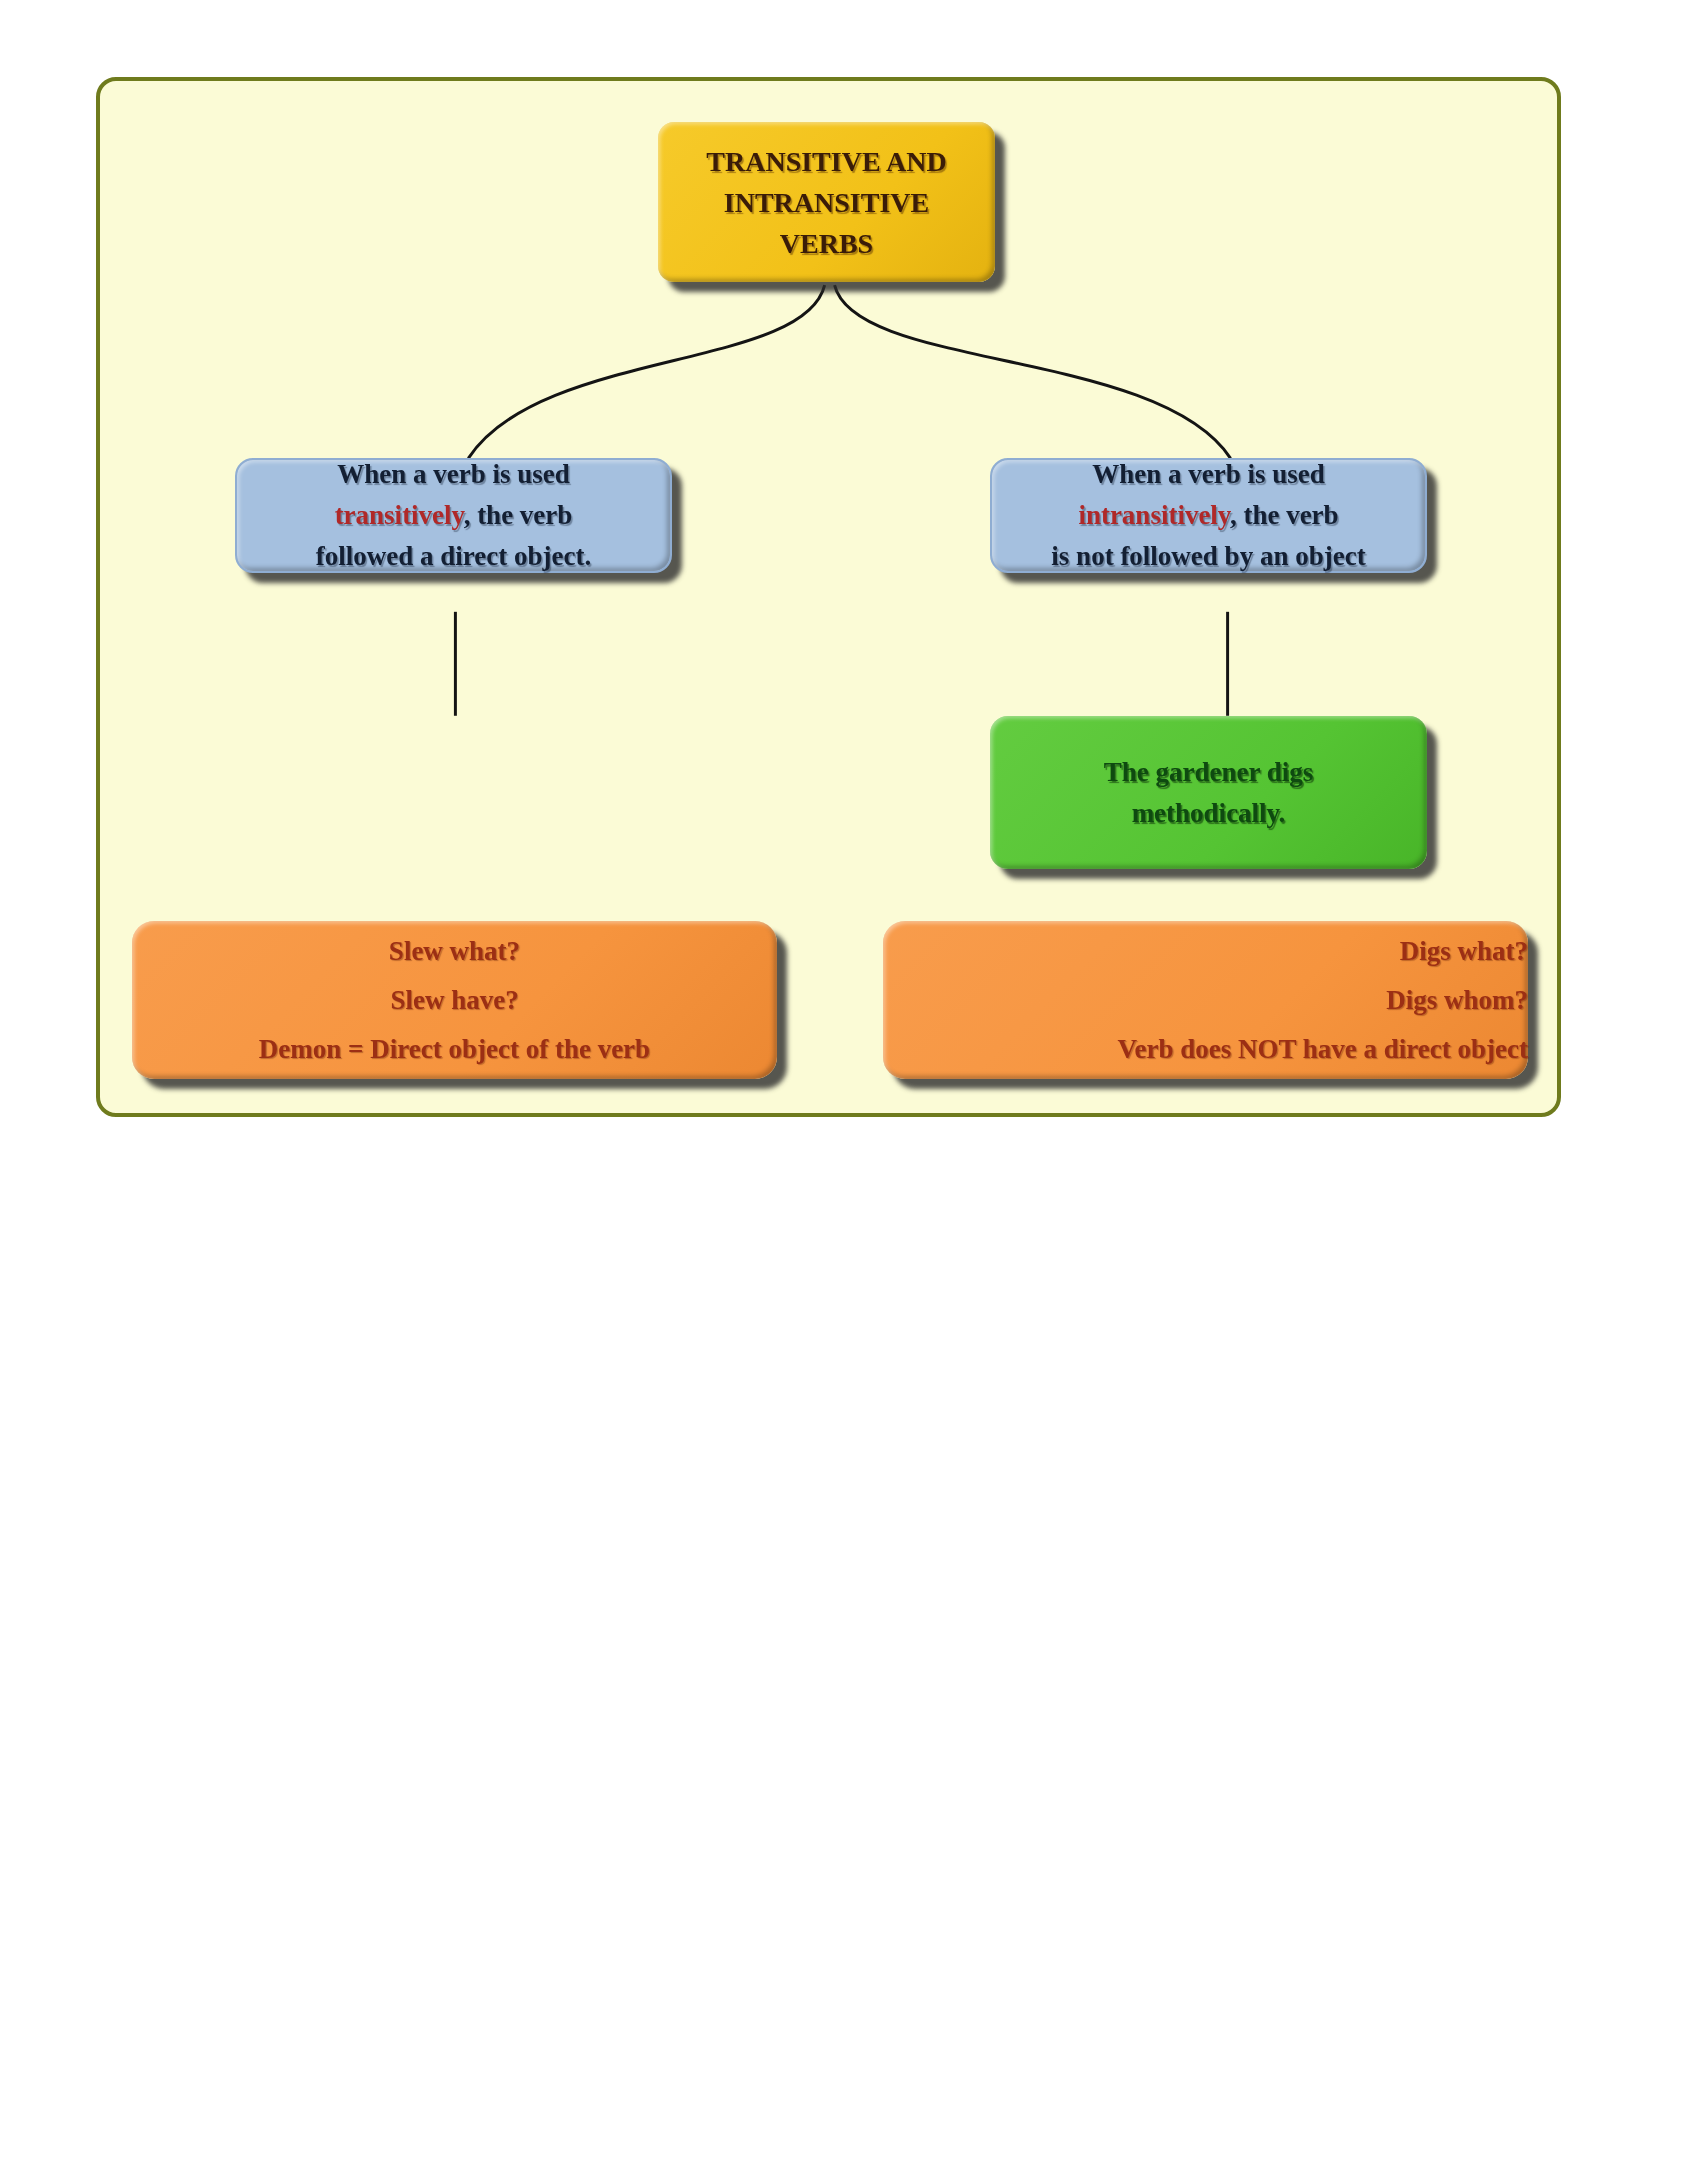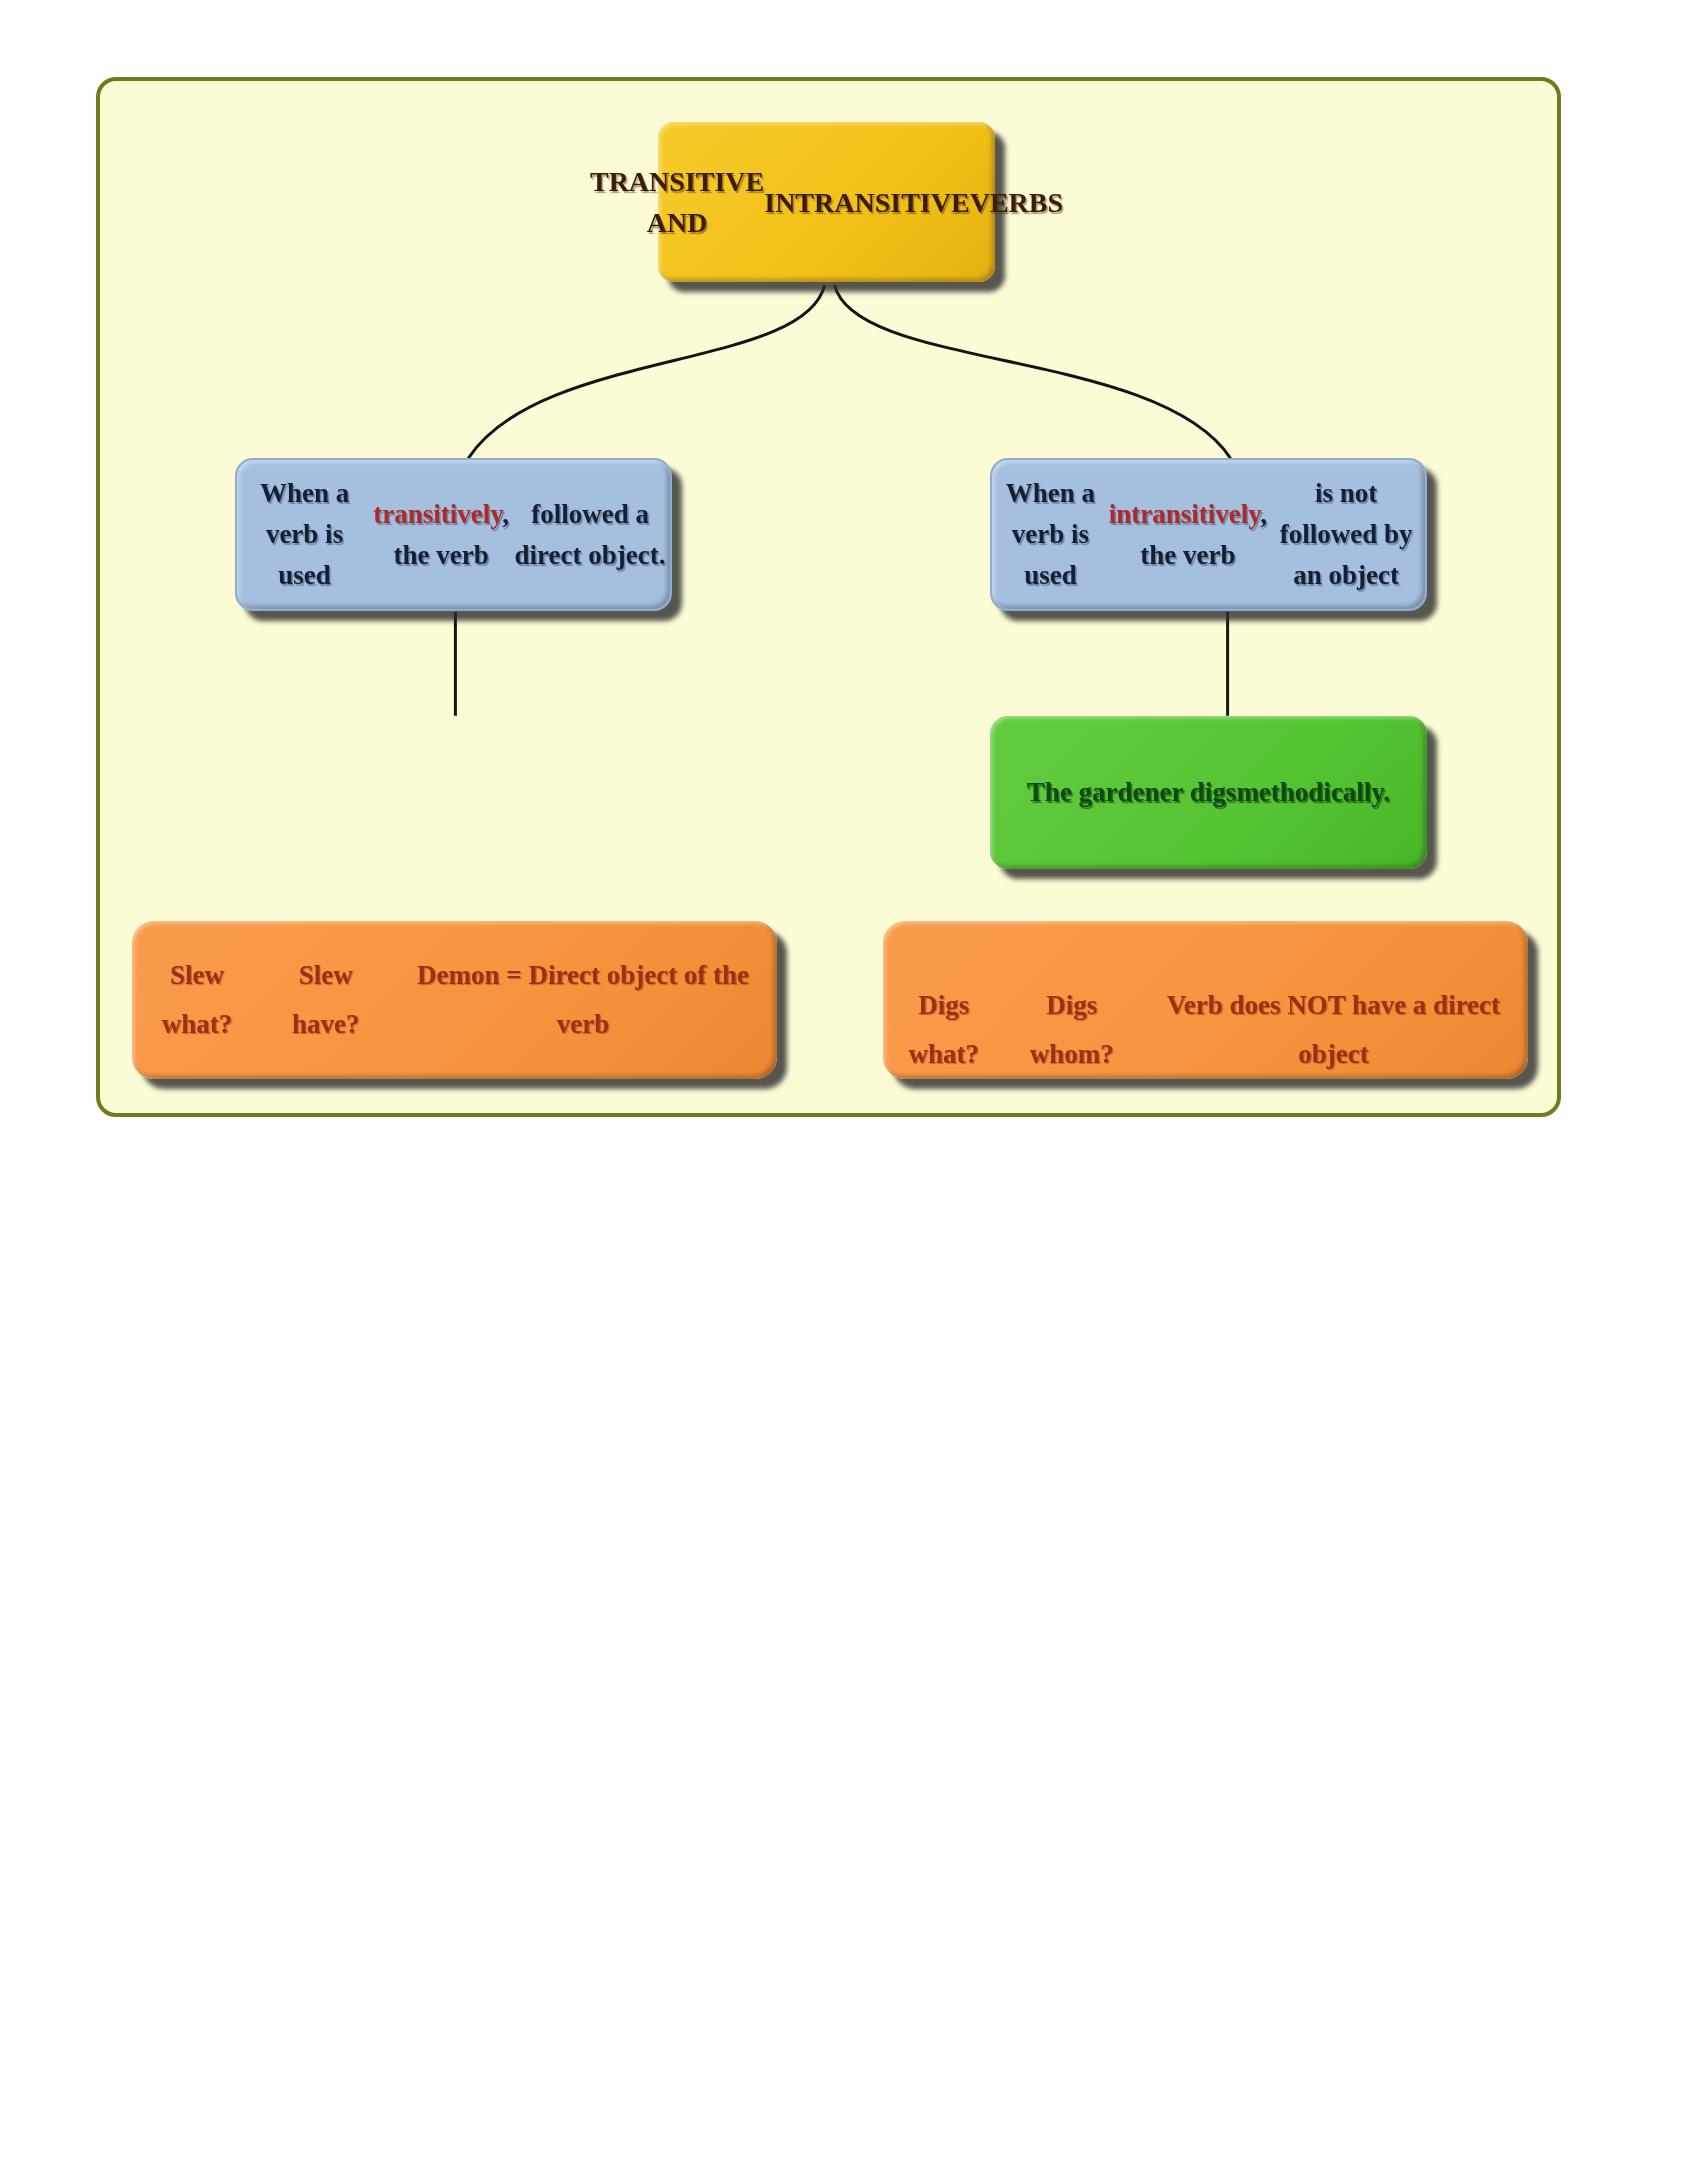--- a/index.html
+++ b/index.html
@@ -31,21 +31,21 @@
     left: 0;
     top: 0;
     width: 1683px;
     height: 2178px;
     pointer-events: none;
   }
   .node {
     position: absolute;
     box-sizing: border-box;
     display: flex;
-    flex-direction: row;
+    flex-direction: column;
     justify-content: center;
     align-items: center;
     text-align: center;
     font-weight: bold;
     border-radius: 18px;
     box-shadow: 10px 10px 5px rgba(45, 45, 45, 0.8),
                 inset 2px 2px 4px rgba(255, 255, 255, 0.45),
                 inset -3px -3px 5px rgba(0, 0, 0, 0.28);
   }
   #title-box {
@@ -56,21 +56,21 @@
     background: linear-gradient(135deg, #f6ca2a 0%, #f2c118 60%, #e4b210 100%);
     color: #3a1c08;
     font-size: 28px;
     line-height: 41px;
     text-shadow: 1.5px 1.5px 1px rgba(80, 40, 0, 0.45);
     border-radius: 16px;
   }
   .definition-box {
     top: 458px;
     width: 437px;
-    height: 153px;
+    height: 115px;
     background: #a5c0df;
     border: 2px solid #8fadd2;
     color: #131f33;
     font-size: 27px;
     line-height: 41px;
     text-shadow: 1.5px 1.5px 1px rgba(10, 20, 40, 0.35);
   }
   #definition-left { left: 235px; }
   #definition-right { left: 990px; }
   .hl { color: #b02828; }

